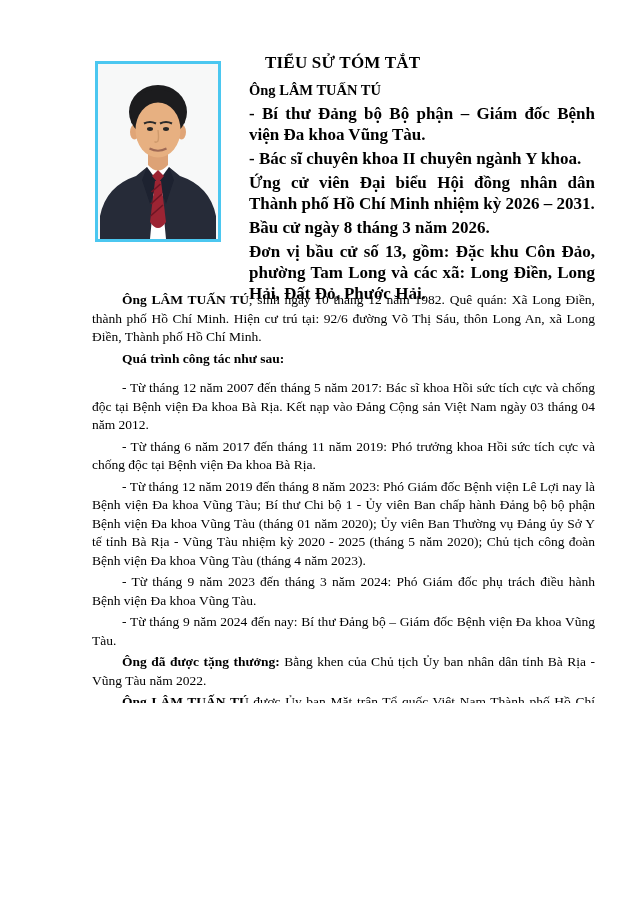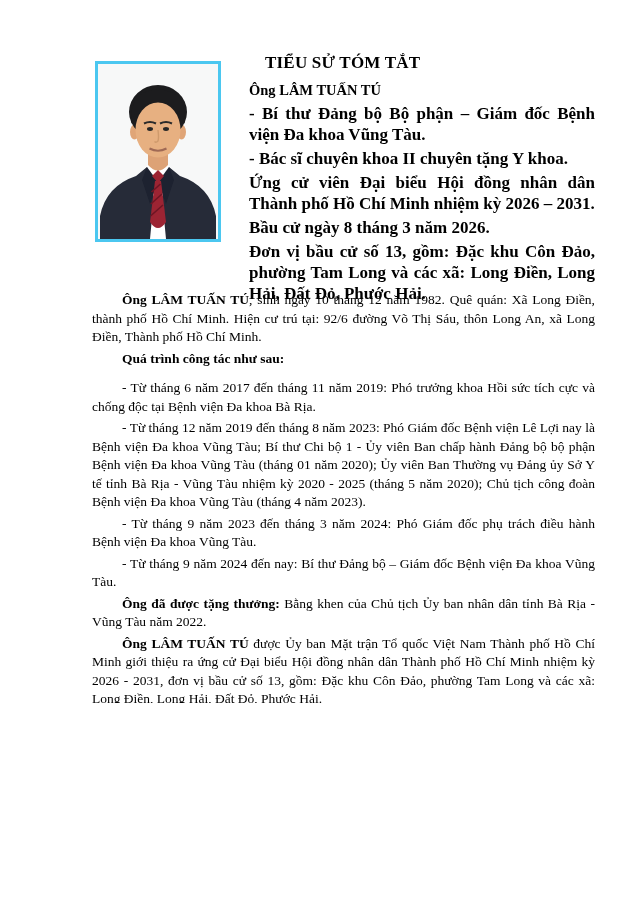--- a/index.html
+++ b/index.html
@@ -134,31 +134,32 @@
       <path d="M60,106 L54,112 L60,119 L66,112 Z" fill="#9c2433"></path>
       <path d="M57,117 L52,158 Q60,170 68,158 L63,117 Z" fill="#9c2433"></path>
       <path d="M53.5,128 L62.5,120 M52.8,140 L64,130 M52.5,152 L65,141" stroke="#6e1524" stroke-width="1.6" fill="none"></path>
     </svg>
   </div>
 
   <div class="header-col">
     <h1 class="doc-title">TIỂU SỬ TÓM TẮT</h1>
     <p class="person-name">Ông LÂM TUẤN TÚ</p>
     <p class="header-p">- Bí thư Đảng bộ Bộ phận – Giám đốc Bệnh viện Đa khoa Vũng Tàu.</p>
-    <p class="header-p">- Bác sĩ chuyên khoa II chuyên tặng Y khoa.</p>
+    <p class="header-p">- Bác sĩ chuyên khoa II chuyên ngành Y khoa.</p>
     <p class="header-p">Ứng cử viên Đại biểu Hội đồng nhân dân Thành phố Hồ Chí Minh nhiệm kỳ 2026 – 2031.</p>
     <p class="header-p">Bầu cử ngày 8 tháng 3 năm 2026.</p>
     <p class="header-p">Đơn vị bầu cử số 13, gồm: Đặc khu Côn Đảo, phường Tam Long và các xã: Long Điền, Long Hải, Đất Đỏ, Phước Hải.</p>
   </div>
 
   <div class="body-section">
     <p class="body-p"><span class="b">Ông LÂM TUẤN TÚ</span><span>, sinh ngày 10 tháng 12 năm 1982. Quê quán: Xã Long Điền, thành phố Hồ Chí Minh. Hiện cư trú tại: 92/6 đường Võ Thị Sáu, thôn Long An, xã Long Điền, Thành phố Hồ Chí Minh.</span></p>
 
     <p class="career-heading">Quá trình công tác như sau:</p>
 
+    <p class="body-p">- Từ tháng 12 năm 2007 đến tháng 5 năm 2017: Bác sĩ khoa Hồi sức tích cực và chống độc tại Bệnh viện Đa khoa Bà Rịa. Kết nạp vào Đảng Cộng sản Việt Nam ngày 03 tháng 04 năm 2012.</p>
     <p class="body-p">- Từ tháng 6 năm 2017 đến tháng 11 năm 2019: Phó trưởng khoa Hồi sức tích cực và chống độc tại Bệnh viện Đa khoa Bà Rịa.</p>
     <p class="body-p">- Từ tháng 12 năm 2019 đến tháng 8 năm 2023: Phó Giám đốc Bệnh viện Lê Lợi nay là Bệnh viện Đa khoa Vũng Tàu; Bí thư Chi bộ 1 - Ủy viên Ban chấp hành Đảng bộ bộ phận Bệnh viện Đa khoa Vũng Tàu (tháng 01 năm 2020); Ủy viên Ban Thường vụ Đảng ủy Sở Y tế tỉnh Bà Rịa - Vũng Tàu nhiệm kỳ 2020 - 2025 (tháng 5 năm 2020); Chủ tịch công đoàn Bệnh viện Đa khoa Vũng Tàu (tháng 4 năm 2023).</p>
     <p class="body-p">- Từ tháng 9 năm 2023 đến tháng 3 năm 2024: Phó Giám đốc phụ trách điều hành Bệnh viện Đa khoa Vũng Tàu.</p>
     <p class="body-p">- Từ tháng 9 năm 2024 đến nay: Bí thư Đảng bộ – Giám đốc Bệnh viện Đa khoa Vũng Tàu.</p>
 
     <p class="body-p"><span class="b">Ông đã được tặng thưởng:</span><span> Bằng khen của Chủ tịch Ủy ban nhân dân tỉnh Bà Rịa - Vũng Tàu năm 2022.</span></p>
 
     <p class="body-p"><span class="b">Ông LÂM TUẤN TÚ</span><span> được Ủy ban Mặt trận Tổ quốc Việt Nam Thành phố Hồ Chí Minh giới thiệu ra ứng cử Đại biểu Hội đồng nhân dân Thành phố Hồ Chí Minh nhiệm kỳ 2026 - 2031, đơn vị bầu cử số 13, gồm: Đặc khu Côn Đảo, phường Tam Long và các xã: Long Điền, Long Hải, Đất Đỏ, Phước Hải.</span></p>
   </div>
 

